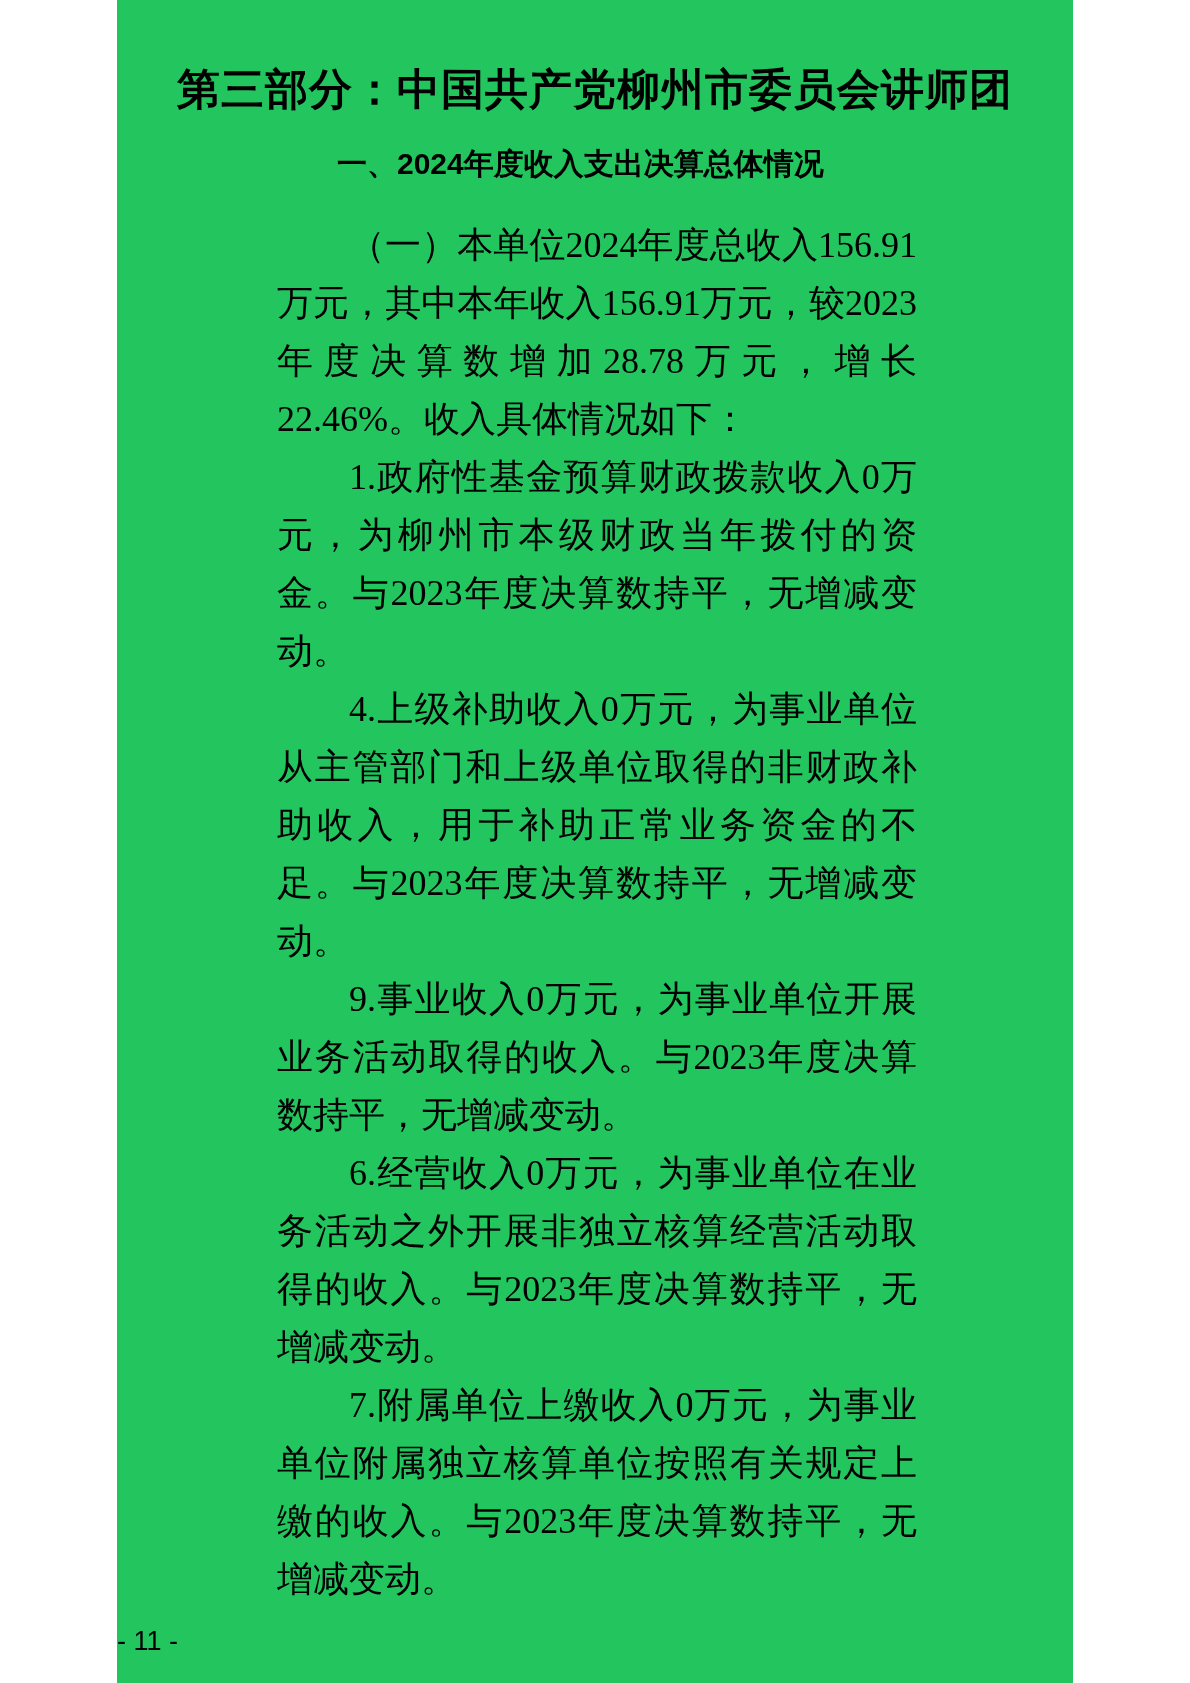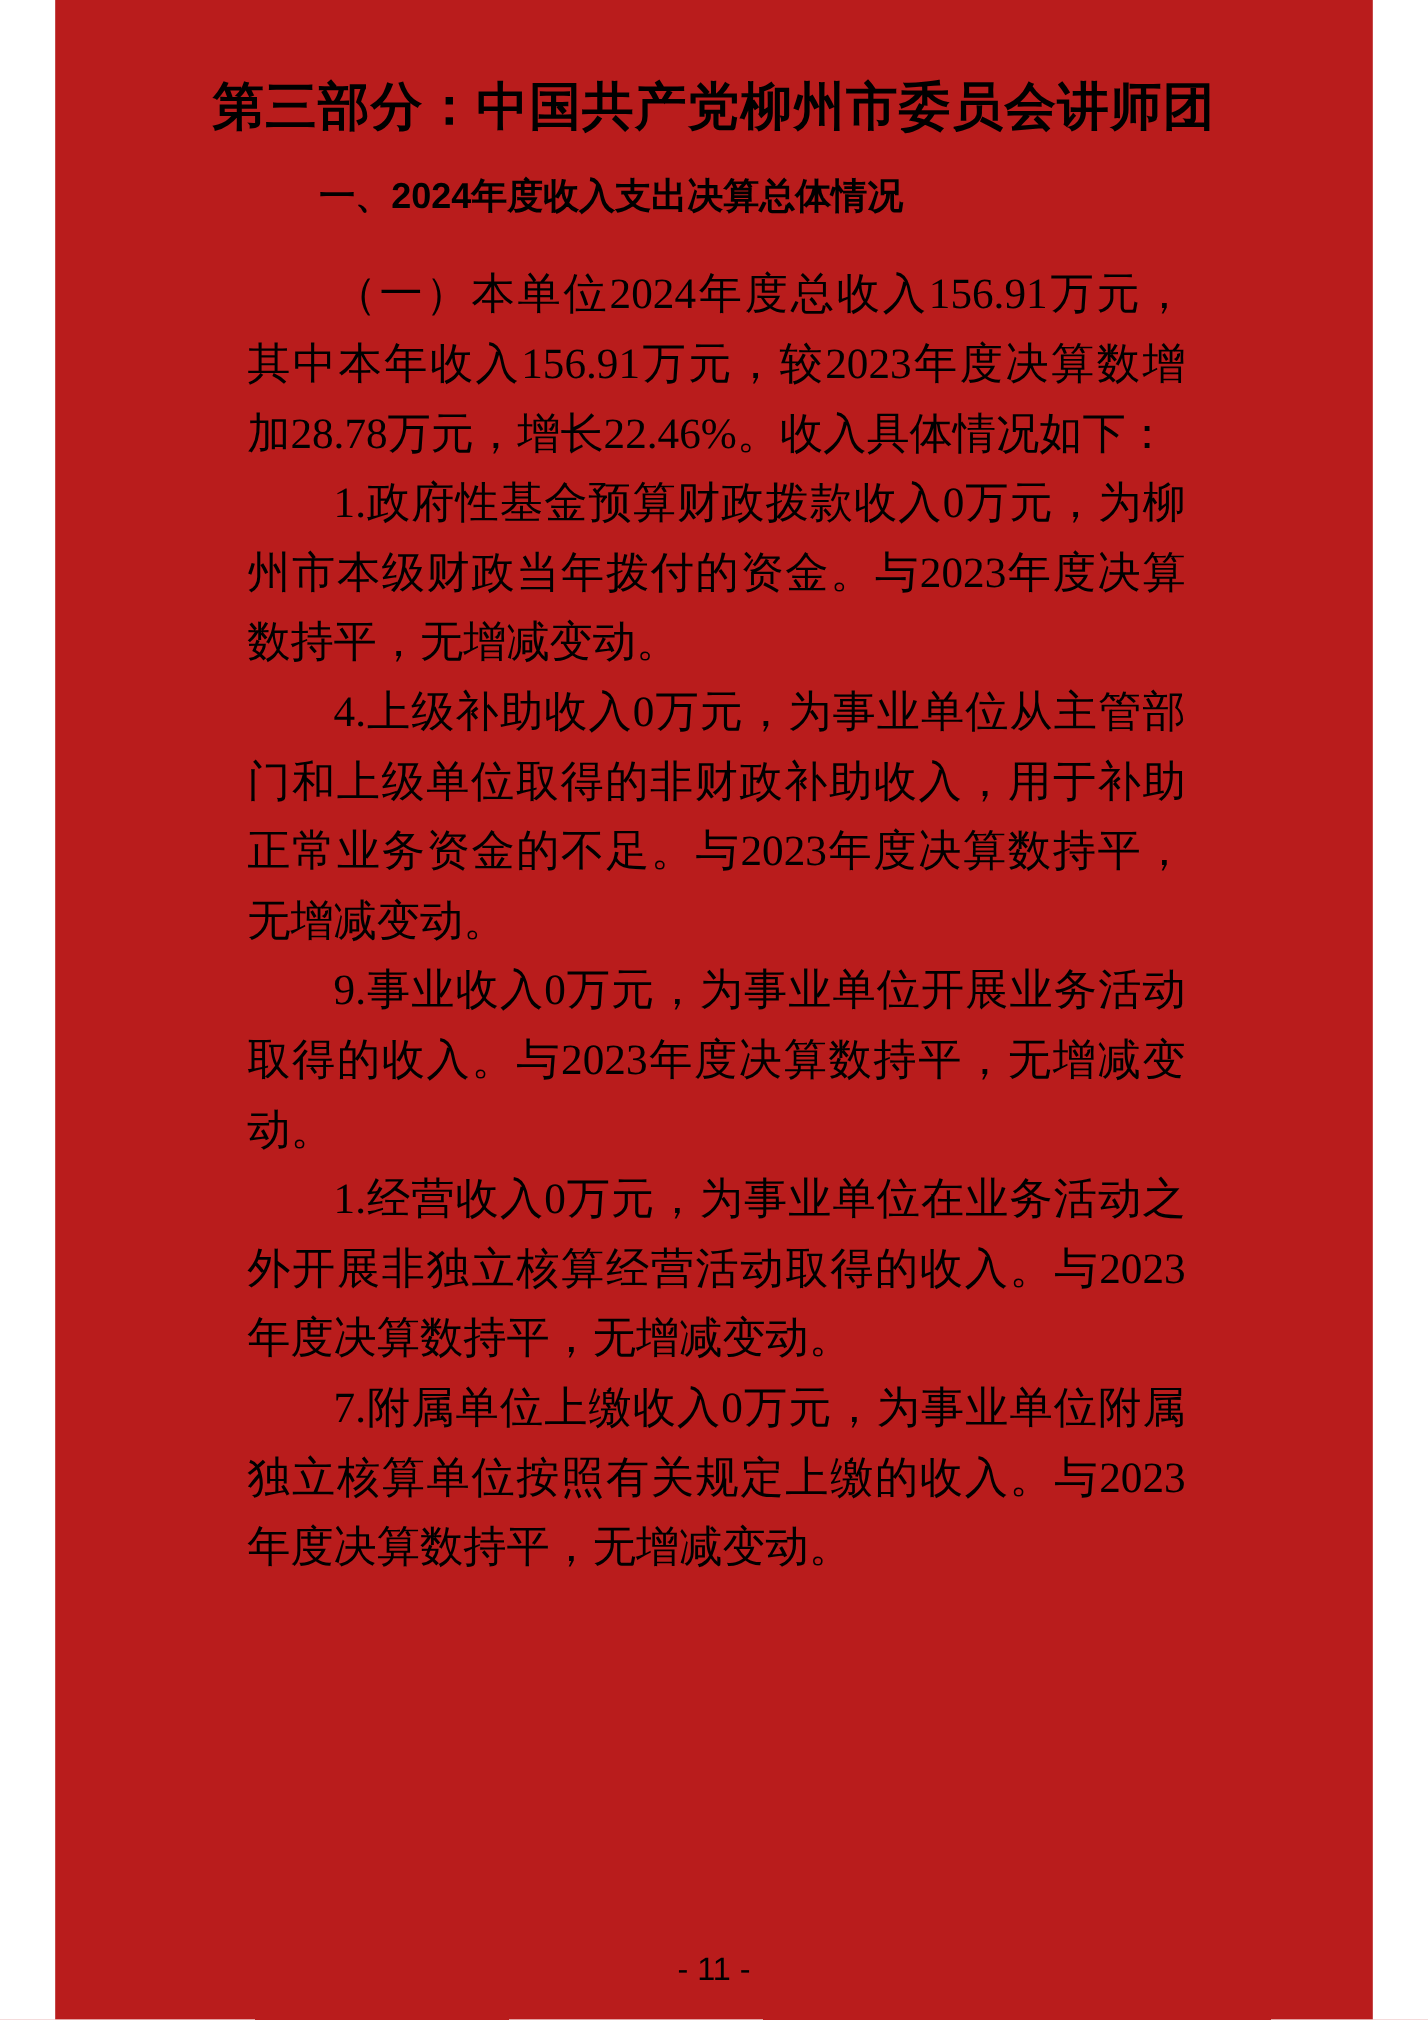--- a/index.html
+++ b/index.html
@@ -2,24 +2,24 @@
 <html lang="zh"><head>
 <meta charset="utf-8">
 <style>
   html, body {
     margin: 0;
     padding: 0;
     background: #ffffff;
   }
   .page {
     position: relative;
-    width: 1098px;
+    width: 956px;
     height: 1683px;
     margin: 0 auto;
-    background: #b91c1c;
+    background: #22c55e;
     color: #000000;
     overflow: hidden;
   }
   .doc-title {
     padding-top: 62px;
     text-align: center;
     font-family: "Liberation Sans", "DejaVu Sans", sans-serif;
     font-weight: 700;
     font-size: 43px;
     line-height: 55px;
@@ -47,21 +47,21 @@
   }
   .body-text p {
     margin: 0;
     text-indent: 2em;
   }
   .page-number {
     position: absolute;
     bottom: 26px;
     left: 0;
     right: 0;
-    text-align: center;
+    text-align: left;
     font-family: "Liberation Sans", "DejaVu Sans", sans-serif;
     font-size: 27px;
     color: #000000;
   }
 </style>
 </head>
 <body>
 
 <div class="page">
 
@@ -69,19 +69,19 @@
     <div>第三部分：中国共产党柳州市委员会讲师团</div>
   </div>
 
   <div class="section-heading">一、2024年度收入支出决算总体情况</div>
 
   <div class="body-text">
     <p>（一）本单位2024年度总收入156.91万元，其中本年收入156.91万元，较2023年度决算数增加28.78万元，增长22.46%。收入具体情况如下：</p>
     <p>1.政府性基金预算财政拨款收入0万元，为柳州市本级财政当年拨付的资金。与2023年度决算数持平，无增减变动。</p>
     <p>4.上级补助收入0万元，为事业单位从主管部门和上级单位取得的非财政补助收入，用于补助正常业务资金的不足。与2023年度决算数持平，无增减变动。</p>
     <p>9.事业收入0万元，为事业单位开展业务活动取得的收入。与2023年度决算数持平，无增减变动。</p>
-    <p>1.经营收入0万元，为事业单位在业务活动之外开展非独立核算经营活动取得的收入。与2023年度决算数持平，无增减变动。</p>
+    <p>6.经营收入0万元，为事业单位在业务活动之外开展非独立核算经营活动取得的收入。与2023年度决算数持平，无增减变动。</p>
     <p>7.附属单位上缴收入0万元，为事业单位附属独立核算单位按照有关规定上缴的收入。与2023年度决算数持平，无增减变动。</p>
   </div>
 
   <div class="page-number">- 11 -</div>
 
 </div>
 
 </body></html>

